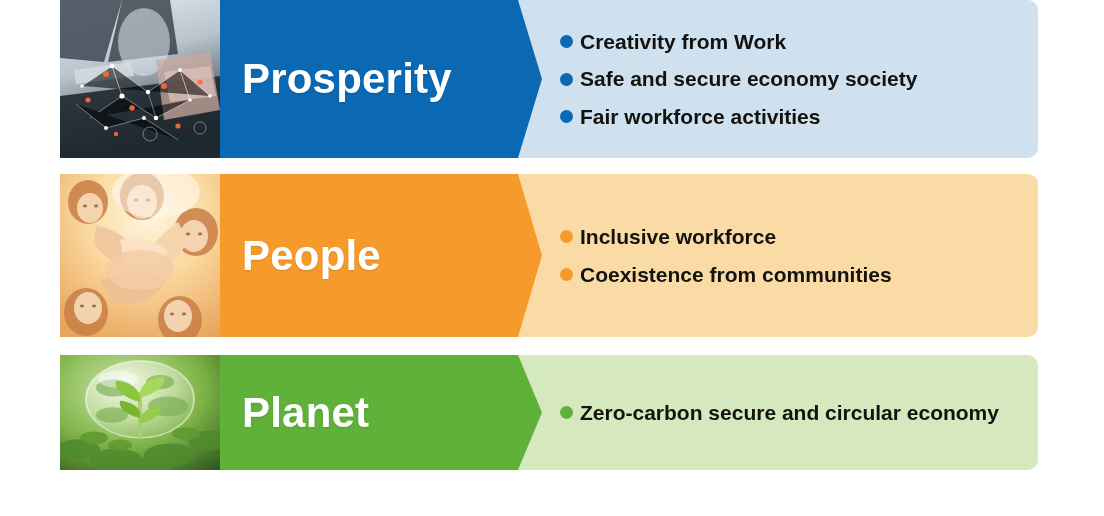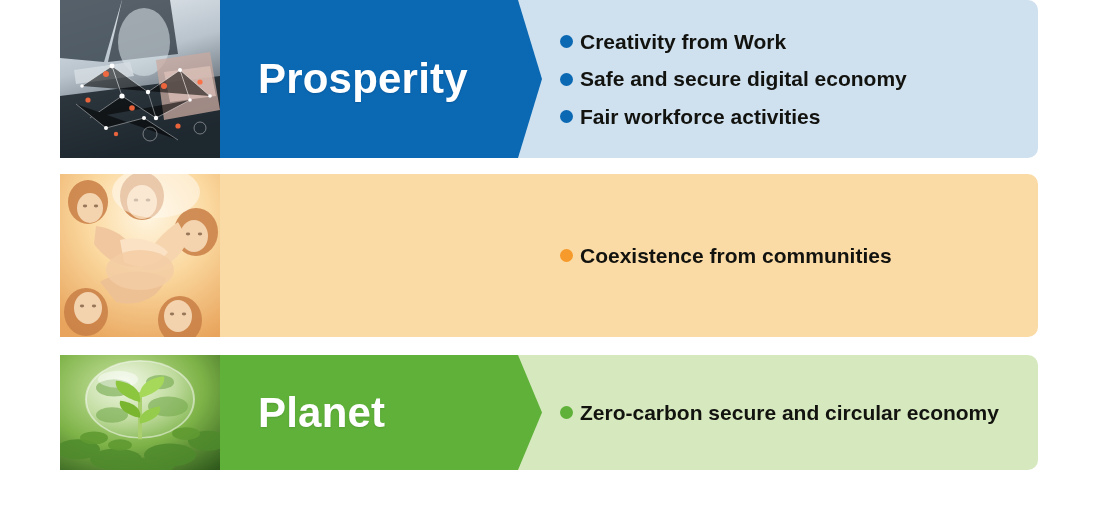--- a/index.html
+++ b/index.html
@@ -30,21 +30,21 @@
   .thumb svg{display:block;width:160px;height:100%;}
 
   
   .arrow{
     position:absolute;left:160px;top:0;height:100%;width:322px;
     display:flex;align-items:center;
   }
   .arrow svg{position:absolute;left:0;top:0;width:100%;height:100%;}
   .arrow-label{
     position:relative;
-    margin-left:38px;
+    margin-left:22px;
     color:#ffffff;
     font-size:42px;
     font-weight:bold;
     letter-spacing:0.2px;
     text-shadow:0 1px 2px rgba(0,0,0,0.12);
     white-space:nowrap;
   }
 
   
   .bullets{
@@ -136,21 +136,21 @@
       <span class="arrow-label">Prosperity</span>
     </div>
 
     <div class="bullets">
       <div class="bullet">
         <span class="dot" style="background:#0b68b3"></span>
         <span class="btext">Creativity from Work</span>
       </div>
       <div class="bullet">
         <span class="dot" style="background:#0b68b3"></span>
-        <span class="btext">Safe and secure digital economy</span>
+        <span class="btext">Safe and secure economy society</span>
       </div>
       <div class="bullet">
         <span class="dot" style="background:#0b68b3"></span>
         <span class="btext">Fair workforce activities</span>
       </div>
     </div>
   </div>
 
   <div class="row row-2">
     <div class="panel" style="background:#fbdba5"></div>
@@ -193,22 +193,32 @@
         </g>
         <path d="M36 52 C62 56 74 70 80 92 C62 96 44 84 34 70 Z" fill="#f0c79e"></path>
         <path d="M118 48 C98 62 86 78 82 96 C104 98 120 84 128 66 Z" fill="#f6d5ae"></path>
         <path d="M40 108 C60 96 84 94 106 104 C100 124 76 134 56 128 Z" fill="#eec194"></path>
         <path d="M60 66 C76 62 96 66 108 78 C98 92 78 96 64 88 Z" fill="#fbe2c4"></path>
         <ellipse cx="80" cy="96" rx="34" ry="20" fill="#f3cda4" opacity="0.85"></ellipse>
         <ellipse cx="96" cy="18" rx="44" ry="26" fill="#fffaf0" opacity="0.55"></ellipse>
       </svg>
     </div>
 
+    <div class="arrow">
+      <svg viewBox="0 0 322 163" preserveAspectRatio="none" aria-hidden="true">
+        <path d="M0 0 H298 L322 81.5 L298 163 H0 Z" fill="#f59a2b"></path>
+      </svg>
+      <span class="arrow-label">People</span>
+    </div>
 
     <div class="bullets">
+      <div class="bullet">
+        <span class="dot" style="background:#f59a2b"></span>
+        <span class="btext">Inclusive workforce</span>
+      </div>
       <div class="bullet">
         <span class="dot" style="background:#f59a2b"></span>
         <span class="btext">Coexistence from communities</span>
       </div>
     </div>
   </div>
 
   <div class="row row-3">
     <div class="panel" style="background:#d6e9be"></div>
 

